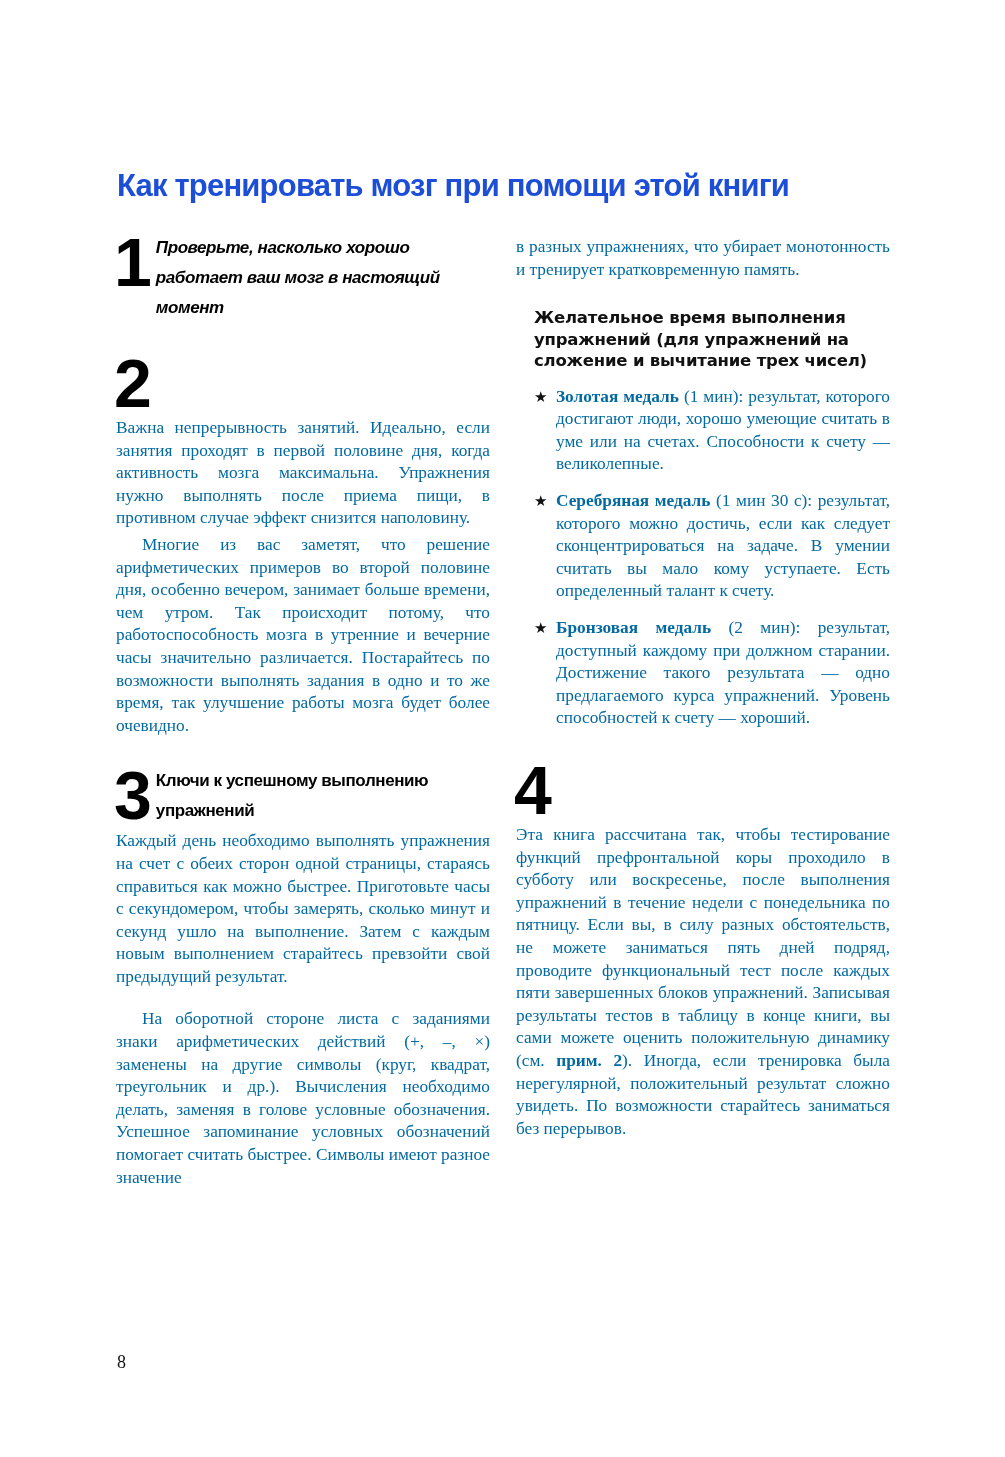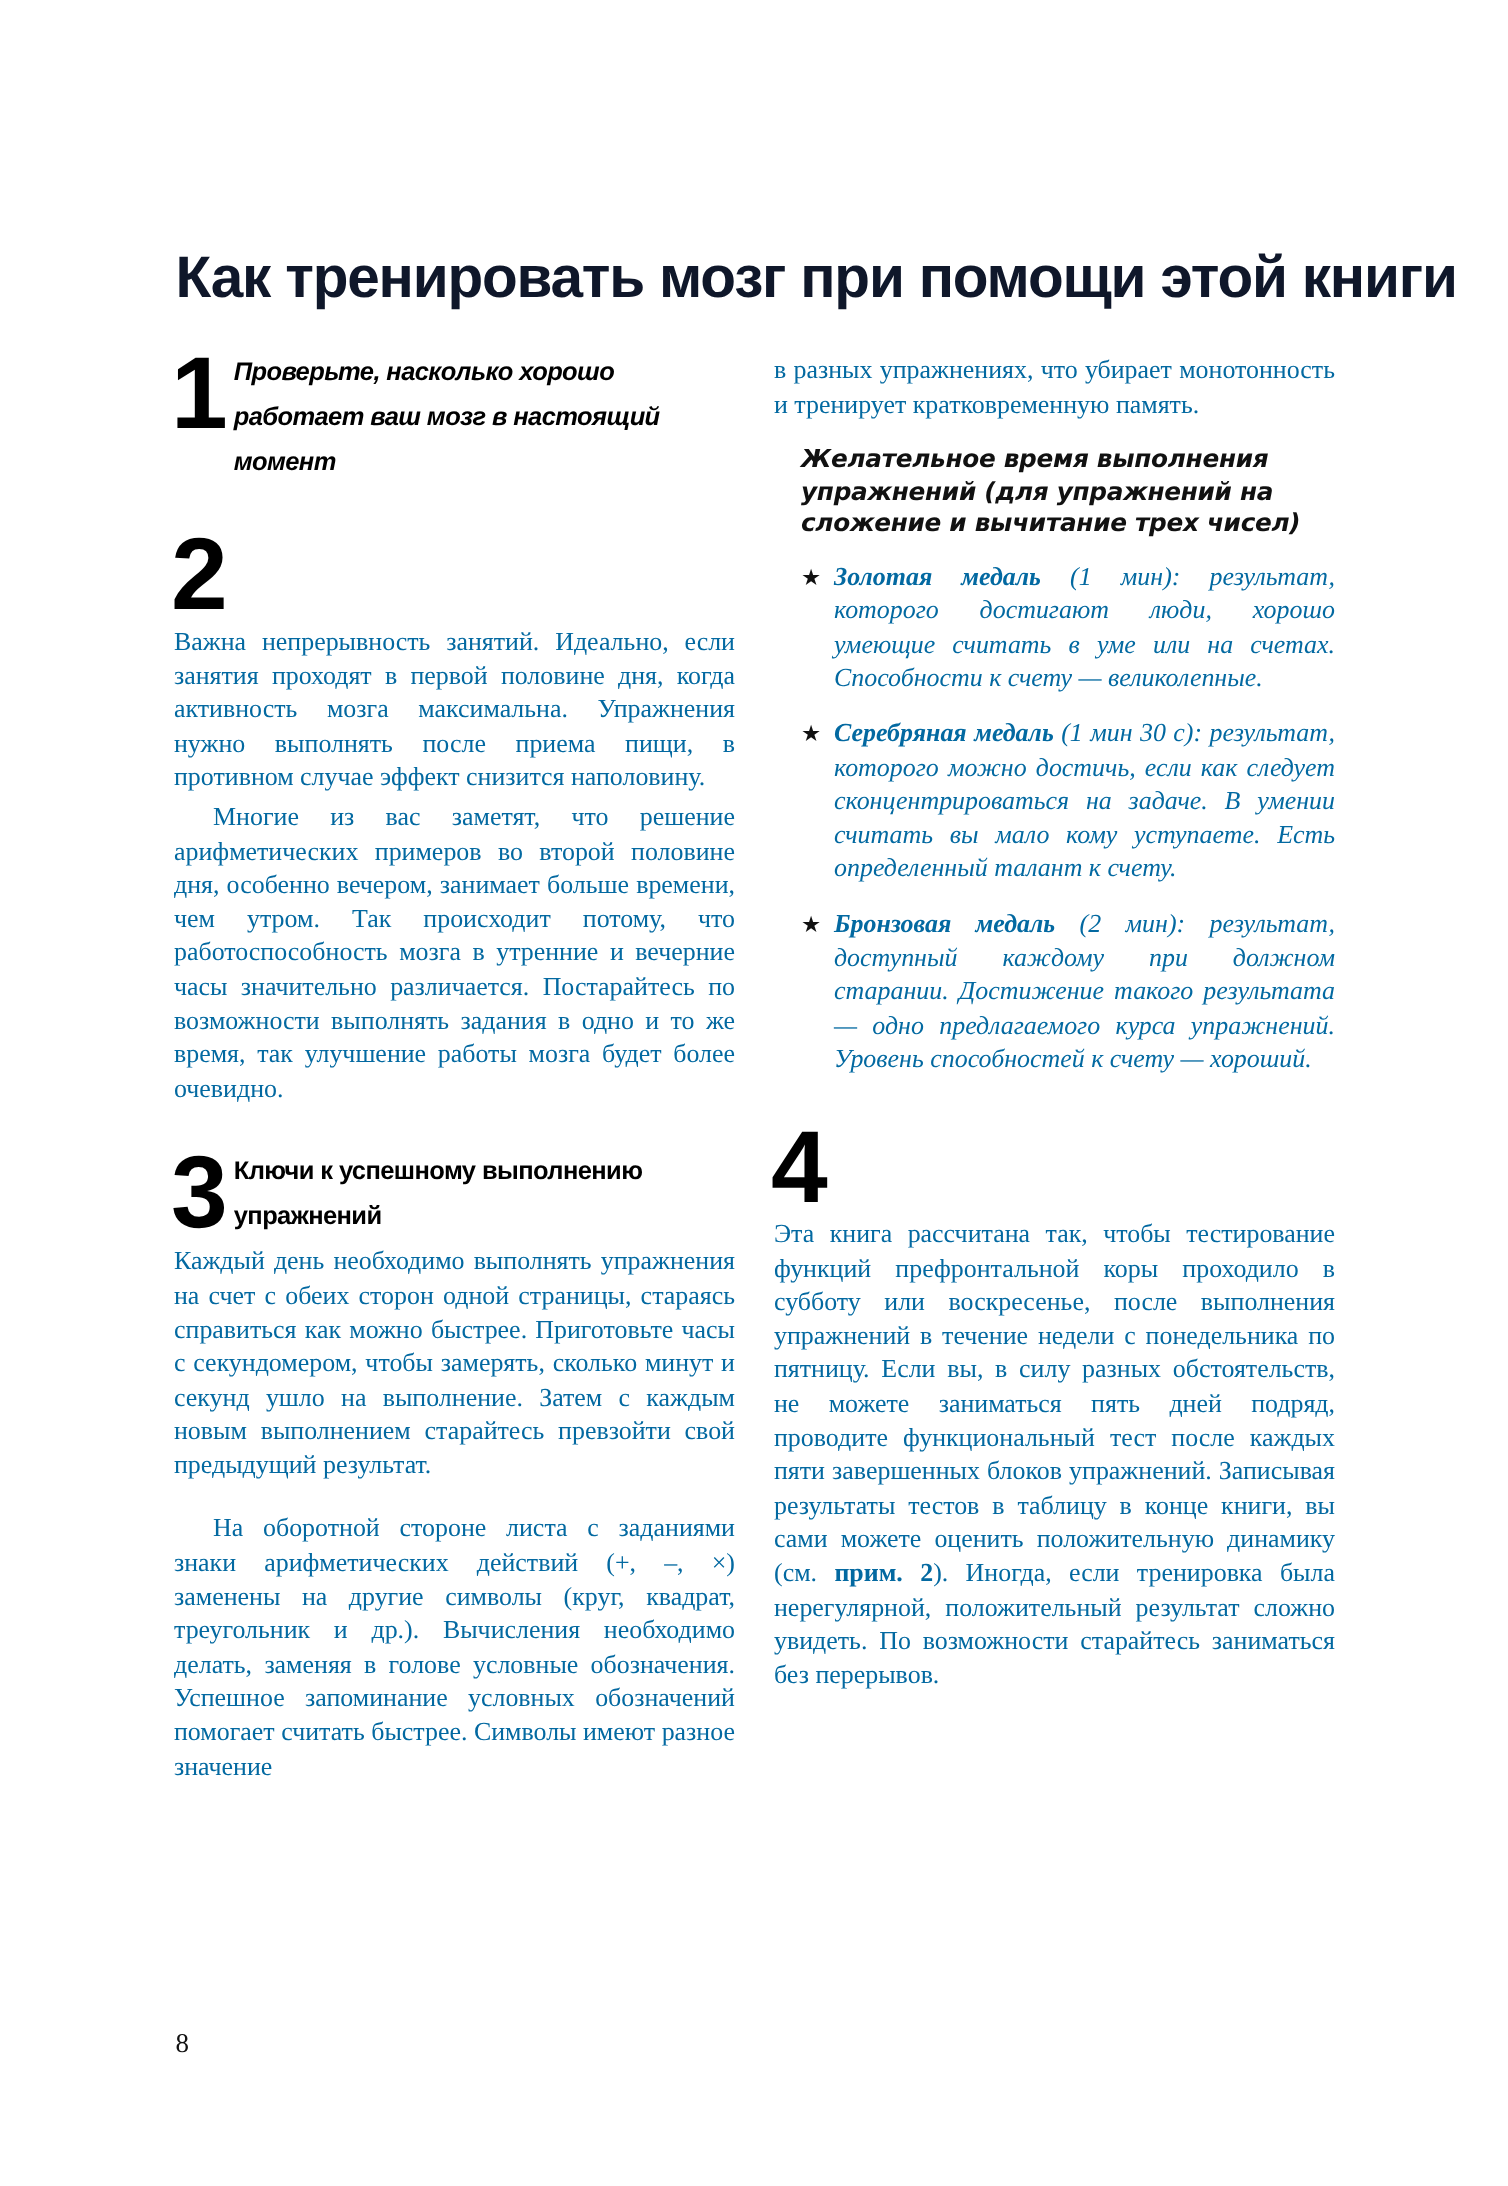--- a/index.html
+++ b/index.html
@@ -1,20 +1,20 @@
 <!DOCTYPE html>
 <html><head>
 <meta charset="utf-8">
 <style>
   html, body { margin:0; padding:0; background:#ffffff; }
   body { width:1005px; height:1457px; position:relative; overflow:hidden; color:#111; }
   .title {
     position:absolute; left:117px; top:166px; margin:0;
     font-family:"Liberation Sans", sans-serif; font-weight:bold;
-    font-size:39px; letter-spacing:-0.8px; line-height:40px; color:#0f172a;
+    font-size:31px; letter-spacing:-0.8px; line-height:40px; color:#1d4ed8;
   }
   .col { position:absolute; width:374px; }
   .col-left { left:116px; top:232px; }
   .col-right { left:516px; top:236px; }
   .body-text {
     font-family:"Liberation Serif", serif; font-size:17.3px; line-height:22.6px;
     margin:0; text-align:justify; color:#0369a1;
   }
   .indent { text-indent:26px; }
   .sec-head { display:flex; align-items:flex-start; margin:0 0 4px 0; }
@@ -67,21 +67,21 @@
       <span class="sec-title" style="width:300px;">Ключи к успешному выполнению упражнений</span>
     </div>
     <p class="body-text">Каждый день необходимо выполнять упражнения на счет с обеих сторон одной страницы, стараясь справиться как можно быстрее. Приготовьте часы с секундомером, чтобы замерять, сколько минут и секунд ушло на выполнение. Затем с каждым новым выполнением старайтесь превзойти свой предыдущий результат.</p>
     <p class="body-text indent" style="margin-top:20px;">На оборотной стороне листа с заданиями знаки арифметических действий (+, –, ×) заменены на другие символы (круг, квадрат, треугольник и др.). Вычисления необходимо делать, заменяя в голове условные обозначения. Успешное запоминание условных обозначений помогает считать быстрее. Символы имеют разное значение</p>
   </div>
 </div>
 
 <div class="col col-right">
   <p class="body-text">в разных упражнениях, что убирает монотонность и тренирует кратковременную память.</p>
 
-  <div style="margin-top:14px;font-style:italic;">
+  <div style="margin-top:26px;">
     <p class="box-title">Желательное время выполнения упражнений (для упражнений на сложение и вычитание трех чисел)</p>
 
     <div class="medal">
       <span class="star">★</span>
       <p class="body-text">
         <b>Золотая медаль</b><span> (1 мин): </span><span>результат, которого достигают люди, хорошо умеющие считать в уме или на счетах. Способности к счету — великолепные.</span>
       </p>
     </div>
 
     <div class="medal">

